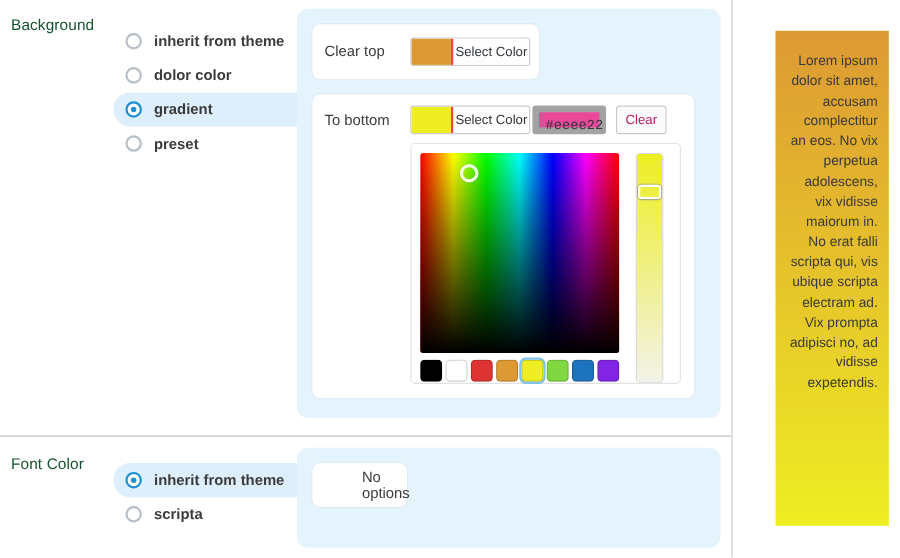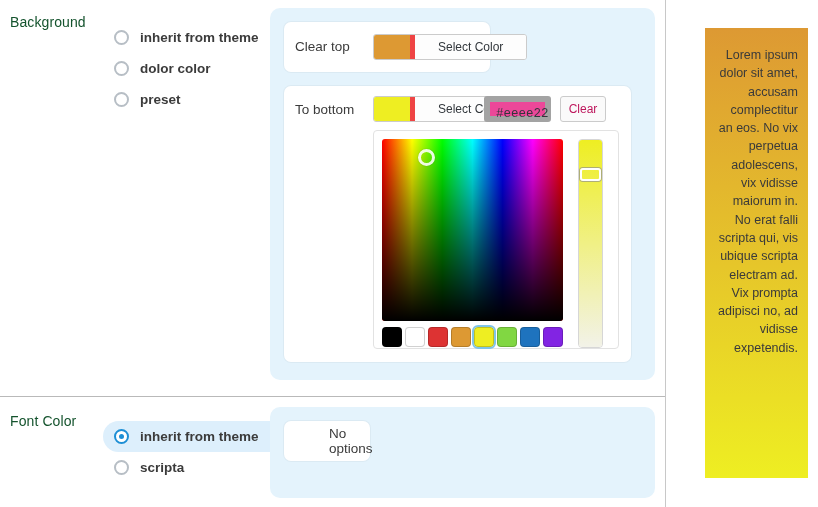--- a/index.html
+++ b/index.html
@@ -107,24 +107,24 @@
     display: flex;
     height: 26px;
     border: 1px solid #cbcbcb;
     border-radius: 3px;
     background: #fdfdfd;
     overflow: hidden;
   }
   .sc-swatch { width: 36px; height: 100%; }
   .sc-btn {
     display: flex; align-items: center; justify-content: center;
-    padding: 0 23px;
+    padding: 0 2px;
     font-size: 12px; color: #32373c;
     background: #fdfdfd;
-    border-left: 5px solid #ef4444;
+    border-left: 2px solid #ef4444;
     white-space: nowrap;
   }
 
   #from-top-select { left: 89px; top: 12px; }
   #to-bottom-select{ left: 89px; top: 10px; }
 
   
   .hex-input {
     position: absolute;
     left: 200px; top: 10px;
@@ -240,20 +240,24 @@
   <div class="section-label" id="bg-label">Background</div>
 
   <div class="radio-group" id="bg-radios">
     <div class="radio-row">
       <span class="radio-mark"></span>
       <span class="radio-label">inherit from theme</span>
     </div>
     <div class="radio-row">
       <span class="radio-mark"></span>
       <span class="radio-label">dolor color</span>
+    </div>
+    <div class="radio-row selected">
+      <span class="radio-mark"></span>
+      <span class="radio-label">gradient</span>
     </div>
     <div class="radio-row">
       <span class="radio-mark"></span>
       <span class="radio-label">preset</span>
     </div>
   </div>
 
   <div class="blue-panel" id="bg-panel"></div>
 
   <div class="white-card" id="from-top-card">

